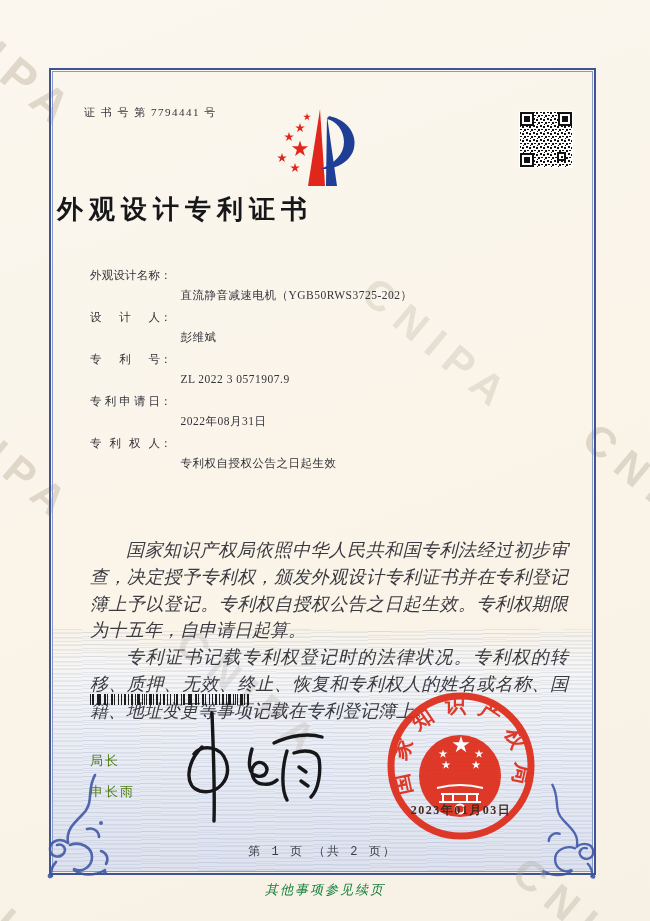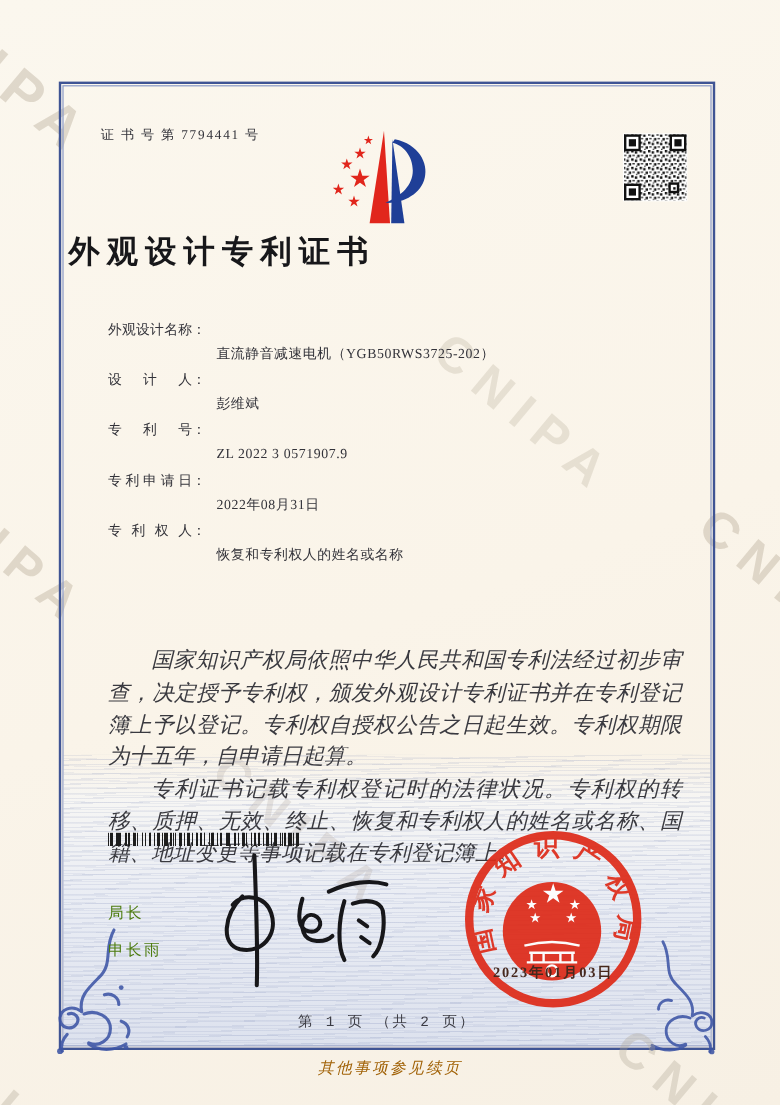--- a/index.html
+++ b/index.html
@@ -76,21 +76,21 @@
   .seal-date{
     position:absolute;left:330px;top:732px;width:160px;z-index:3;
     text-align:center;font-size:12px;font-weight:bold;letter-spacing:1.5px;color:#46281d;
   }
   .page-info{
     position:absolute;left:0;top:773px;width:100%;z-index:2;
     text-align:center;font-size:12px;color:#3c3c44;letter-spacing:2px;font-family:Liberation Mono, monospace;
   }
   .continuation{
     position:absolute;left:0;top:881px;width:650px;z-index:2;
-    text-align:center;font-size:13px;font-style:italic;color:#a16207;letter-spacing:2px;
+    text-align:center;font-size:13px;font-style:italic;color:#15803d;letter-spacing:2px;
   }
   .ornament{position:absolute;z-index:1;}
   .orn-left{left:-10px;bottom:-8px;}
   .orn-right{right:-8px;bottom:-8px;transform:scaleX(-1);}
   .wm-inner{position:absolute;z-index:1;}
 </style>
 </head>
 <body>
 
 <div class="wm" style="left:-62px;top:-28px;font-size:47px;">CNIPA</div>
@@ -207,21 +207,21 @@
     <div class="field-row">
       <span class="f-label">专利号</span><span class="f-colon">：</span>
       <span class="f-value">ZL 2022 3 0571907.9</span>
     </div>
     <div class="field-row">
       <span class="f-label">专利申请日</span><span class="f-colon">：</span>
       <span class="f-value">2022年08月31日</span>
     </div>
     <div class="field-row">
       <span class="f-label">专利权人</span><span class="f-colon">：</span>
-      <span class="f-value">恢复和专利权人的姓名或名称</span>
+      <span class="f-value">专利权自授权公告之日起生效</span>
     </div>
   </div>
 
   <div class="legal">
     <p>国家知识产权局依照中华人民共和国专利法经过初步审查，决定授予专利权，颁发外观设计专利证书并在专利登记簿上予以登记。专利权自授权公告之日起生效。专利权期限为十五年，自申请日起算。</p>
     <p>专利证书记载专利权登记时的法律状况。专利权的转移、质押、无效、终止、恢复和专利权人的姓名或名称、国籍、地址变更等事项记载在专利登记簿上。</p>
   </div>
 
   <div class="barcode"></div>
 

